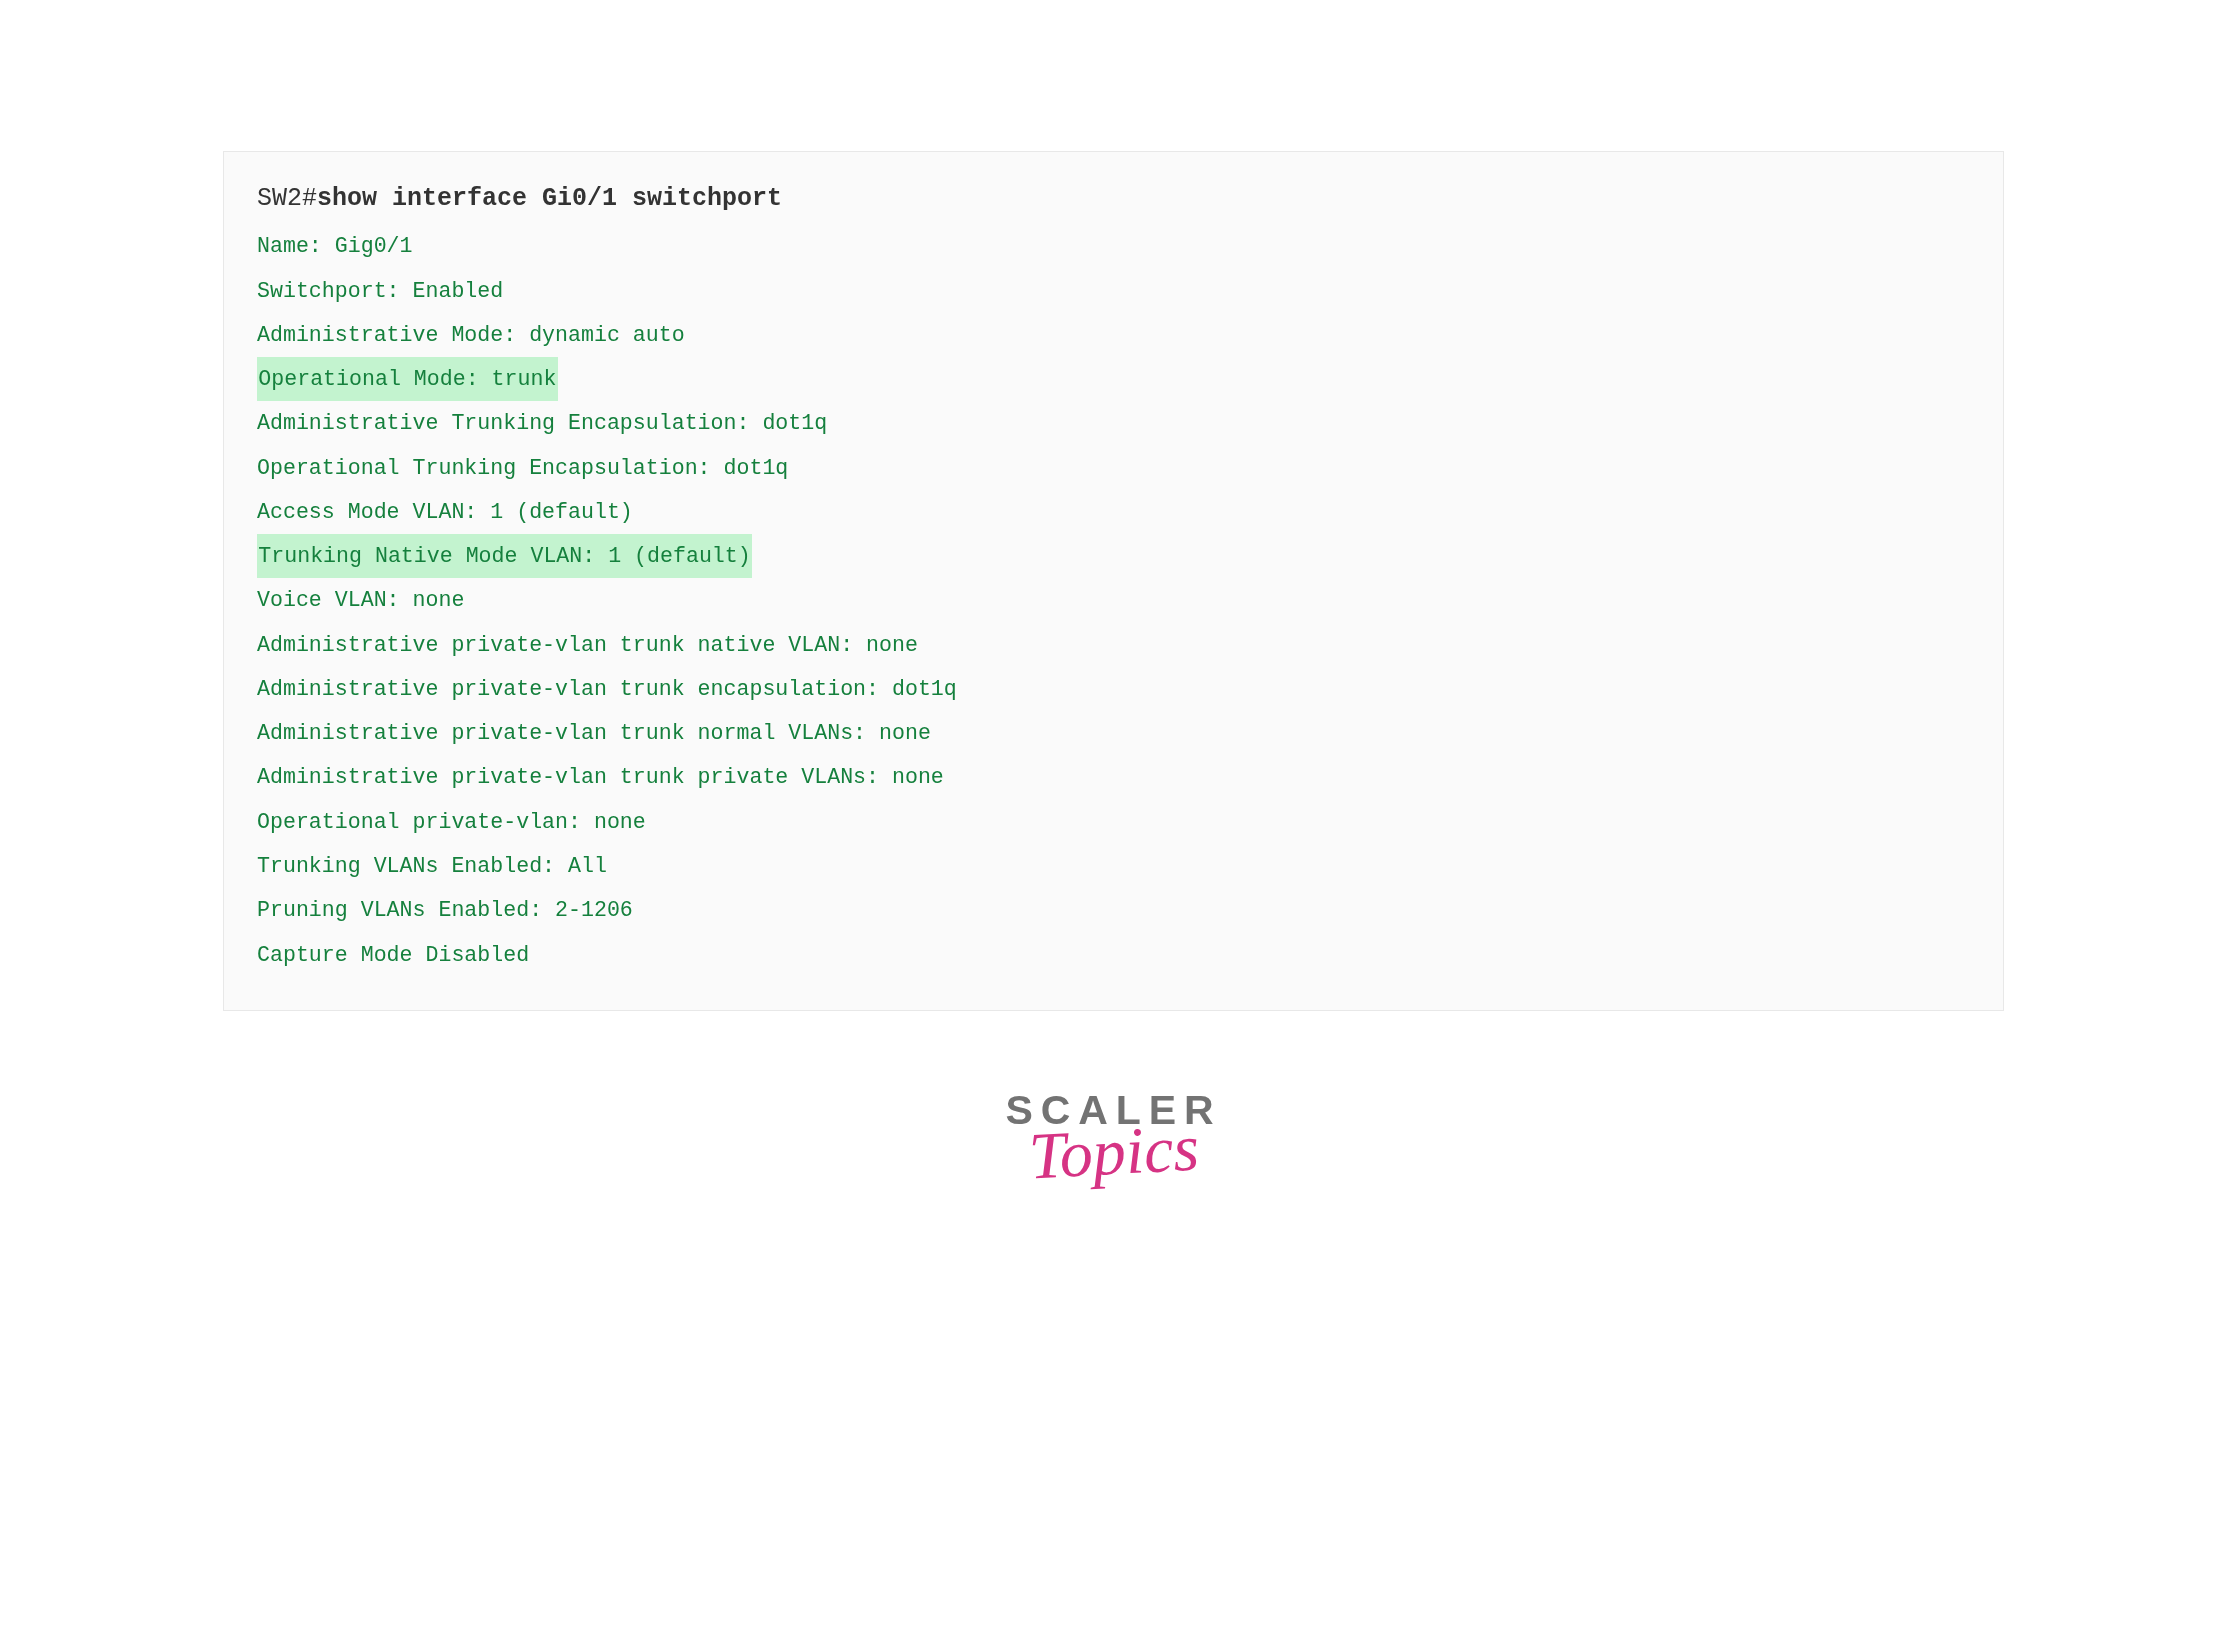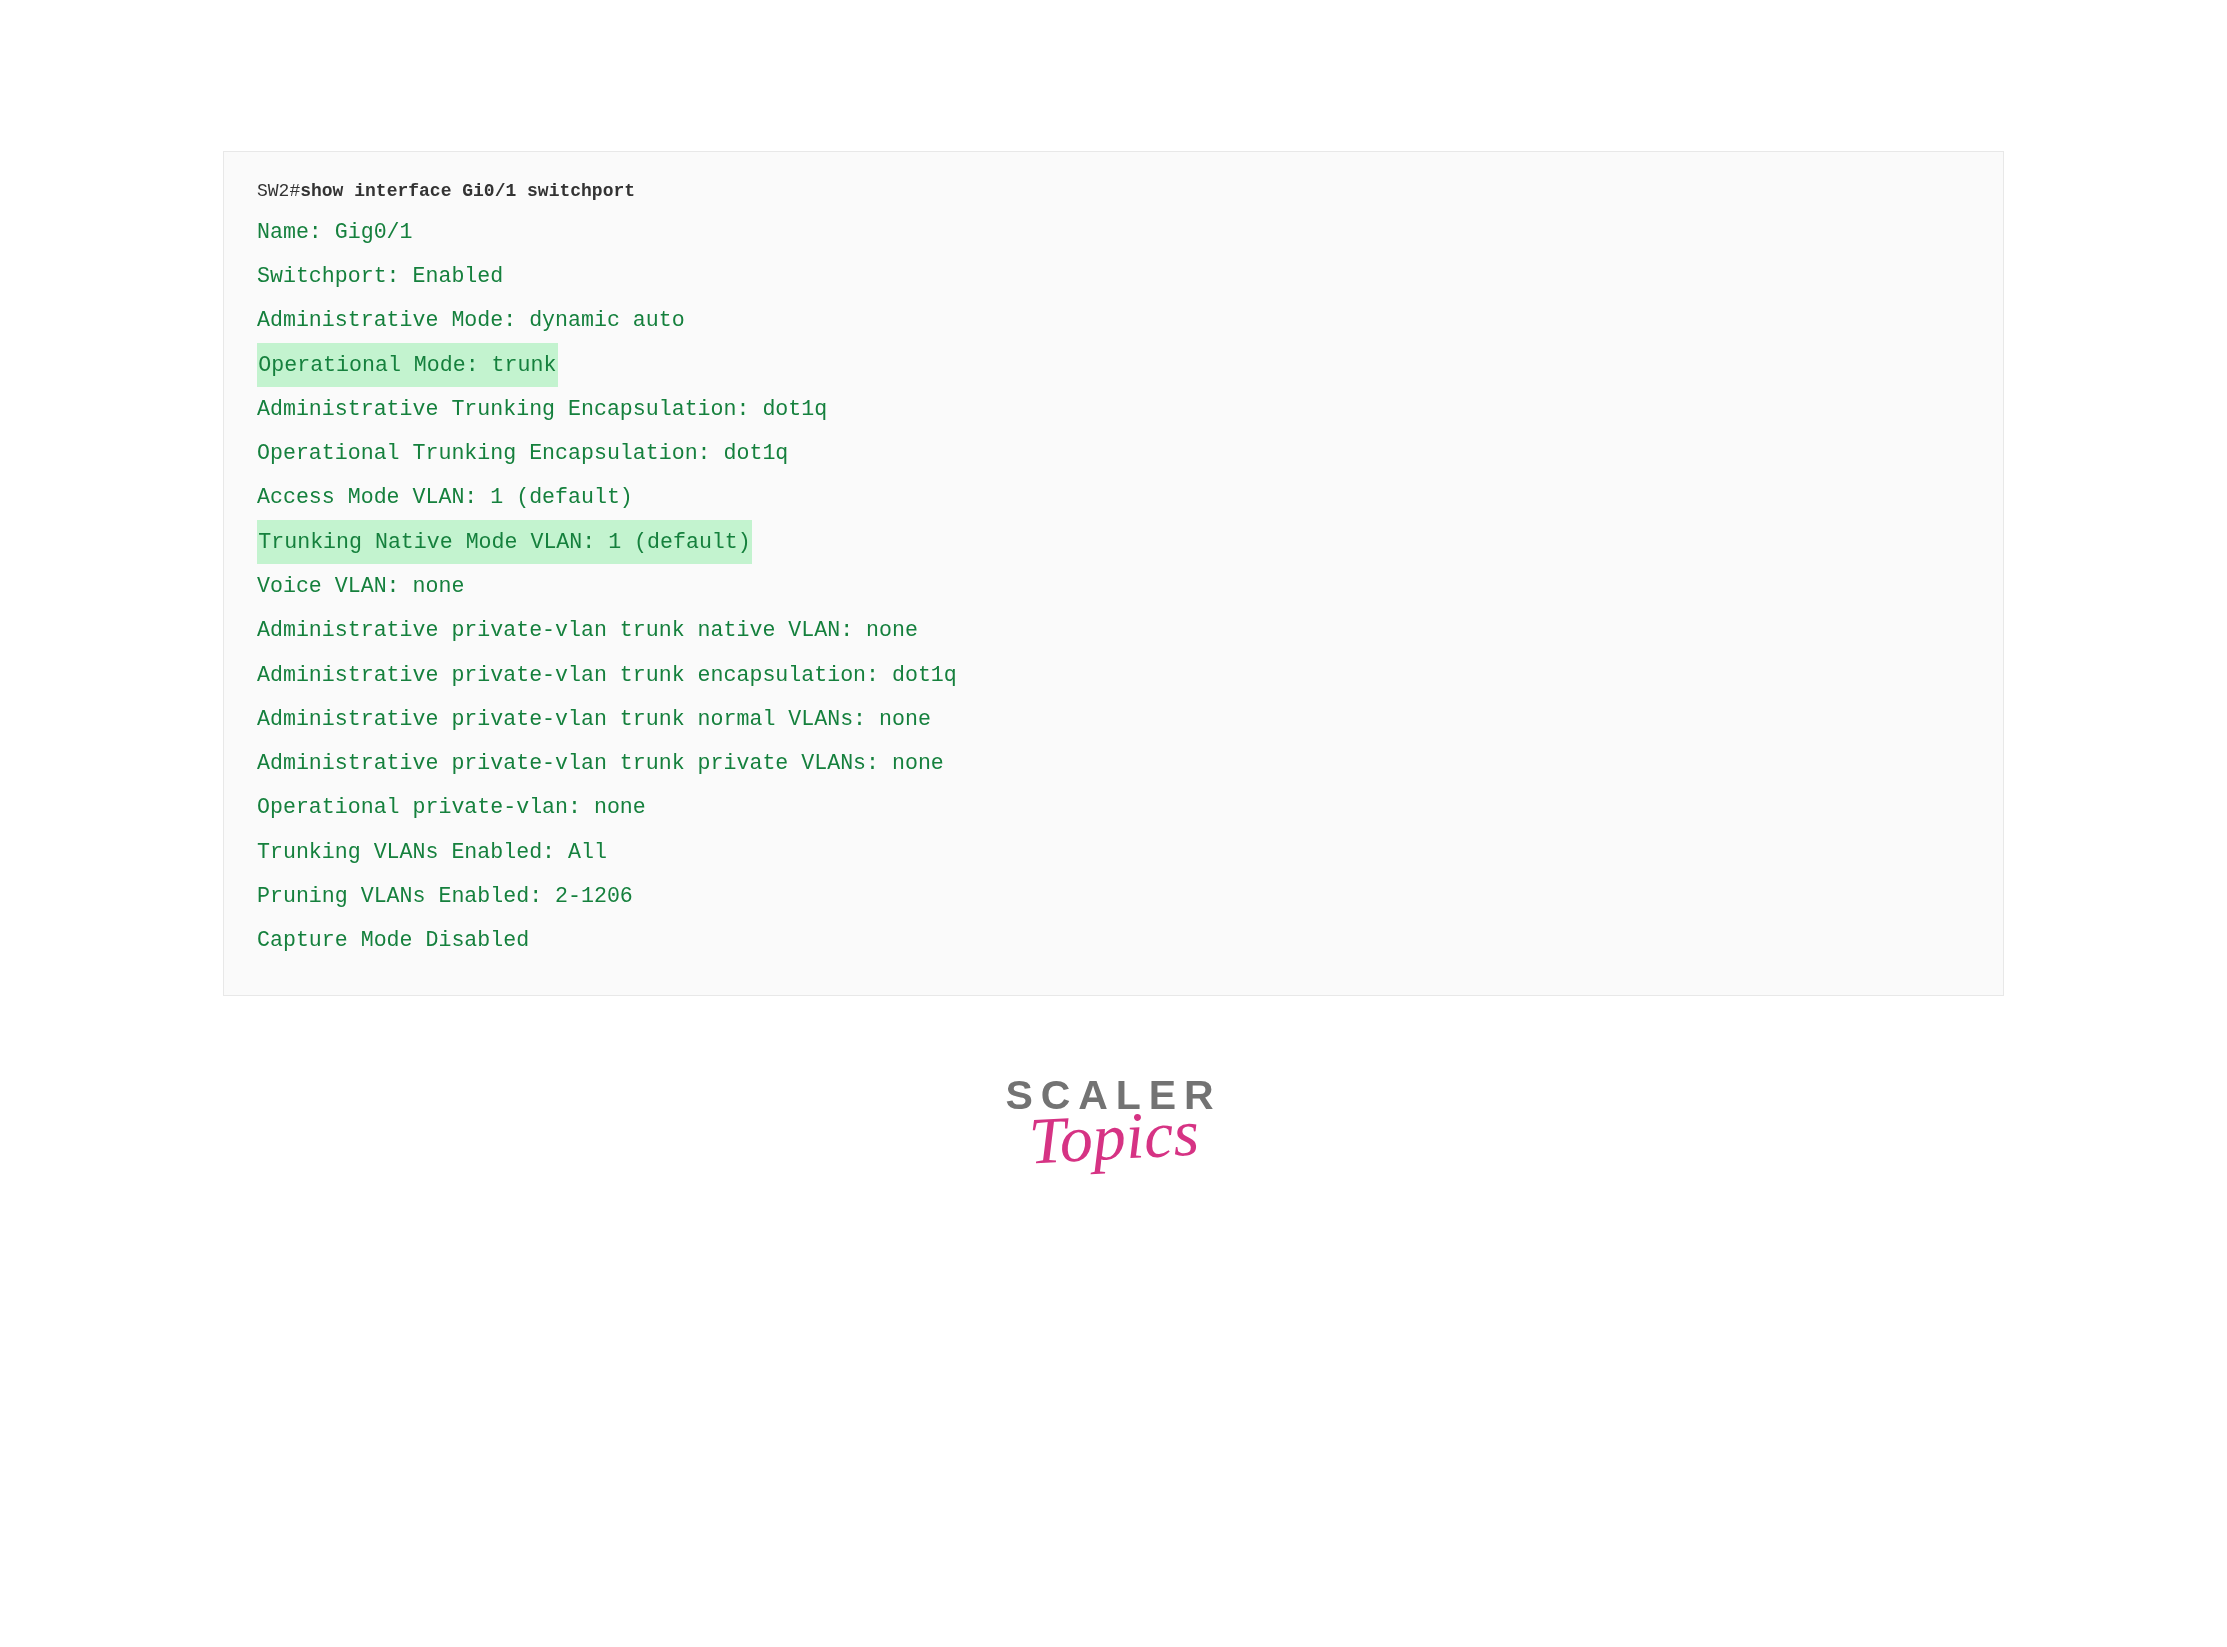--- a/index.html
+++ b/index.html
@@ -22,21 +22,21 @@
       width: 100%;
     }
     .terminal-line {
       font-size: 21.6px;
       line-height: 2.05;
       color: #15803d;
       white-space: pre;
       font-family: 'Consolas', 'Monaco', 'Courier New', monospace;
     }
     .prompt-line {
-      font-size: 18px;
+      font-size: 25px;
       line-height: 2.05;
       color: #333333;
       font-family: 'Consolas', 'Monaco', 'Courier New', monospace;
     }
     .prompt-text {
       font-weight: normal;
     }
     .command-text {
       font-weight: bold;
     }

